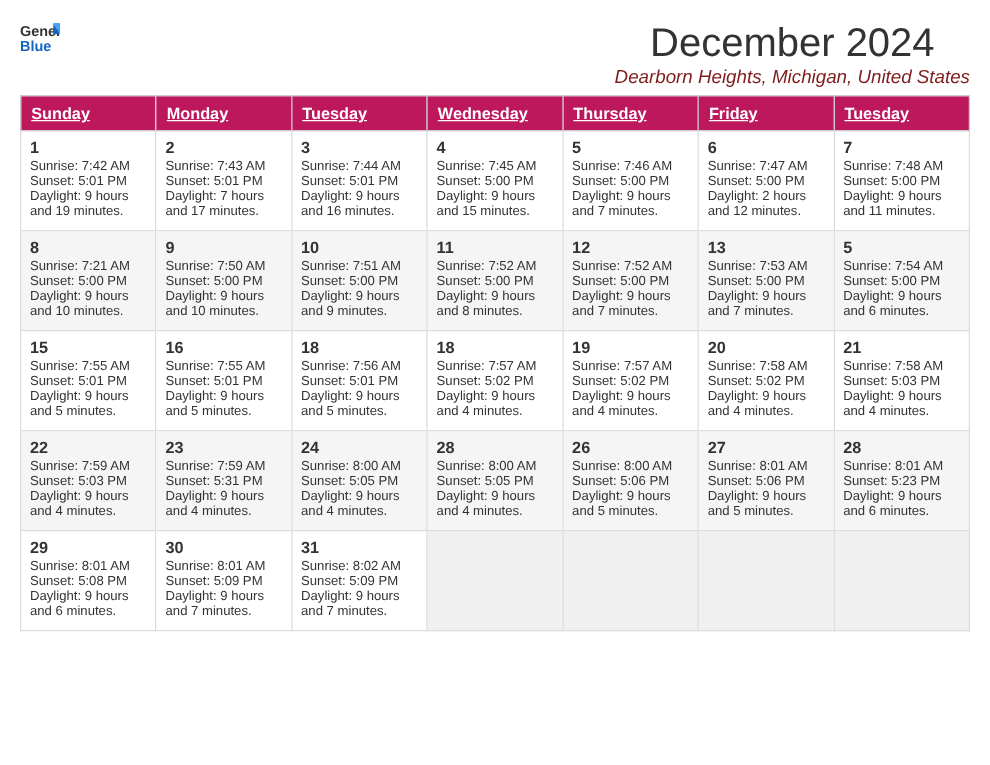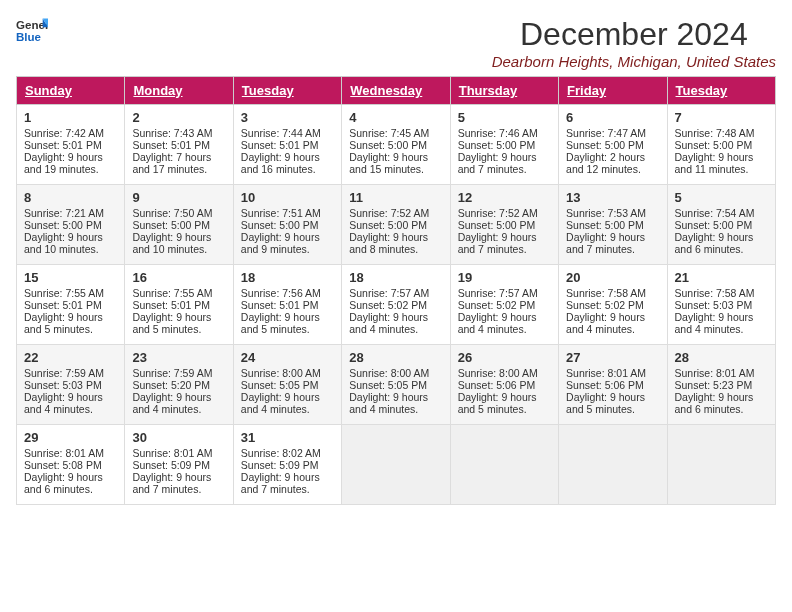--- a/index.html
+++ b/index.html
@@ -243,21 +243,21 @@
       <tr>
         <td>
           <span class="day-num">22</span>
           <span>Sunrise: 7:59 AM</span><br>
           <span>Sunset: 5:03 PM</span><br>
           <span>Daylight: 9 hours and 4 minutes.</span>
         </td>
         <td>
           <span class="day-num">23</span>
           <span>Sunrise: 7:59 AM</span><br>
-          <span>Sunset: 5:20 PM</span><br>
+          <span>Sunset: 5:31 PM</span><br>
           <span>Daylight: 9 hours and 4 minutes.</span>
         </td>
         <td>
           <span class="day-num">24</span>
           <span>Sunrise: 8:00 AM</span><br>
           <span>Sunset: 5:05 PM</span><br>
           <span>Daylight: 9 hours and 4 minutes.</span>
         </td>
         <td>
           <span class="day-num">28</span>

